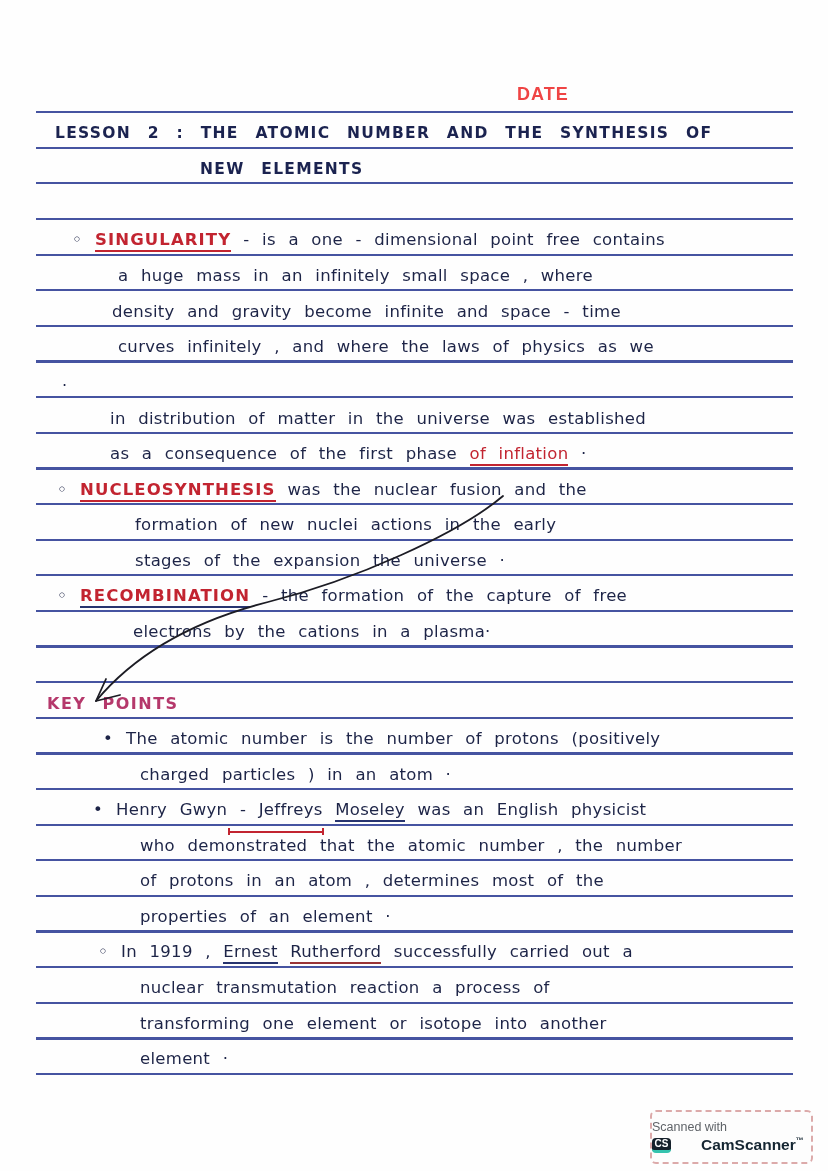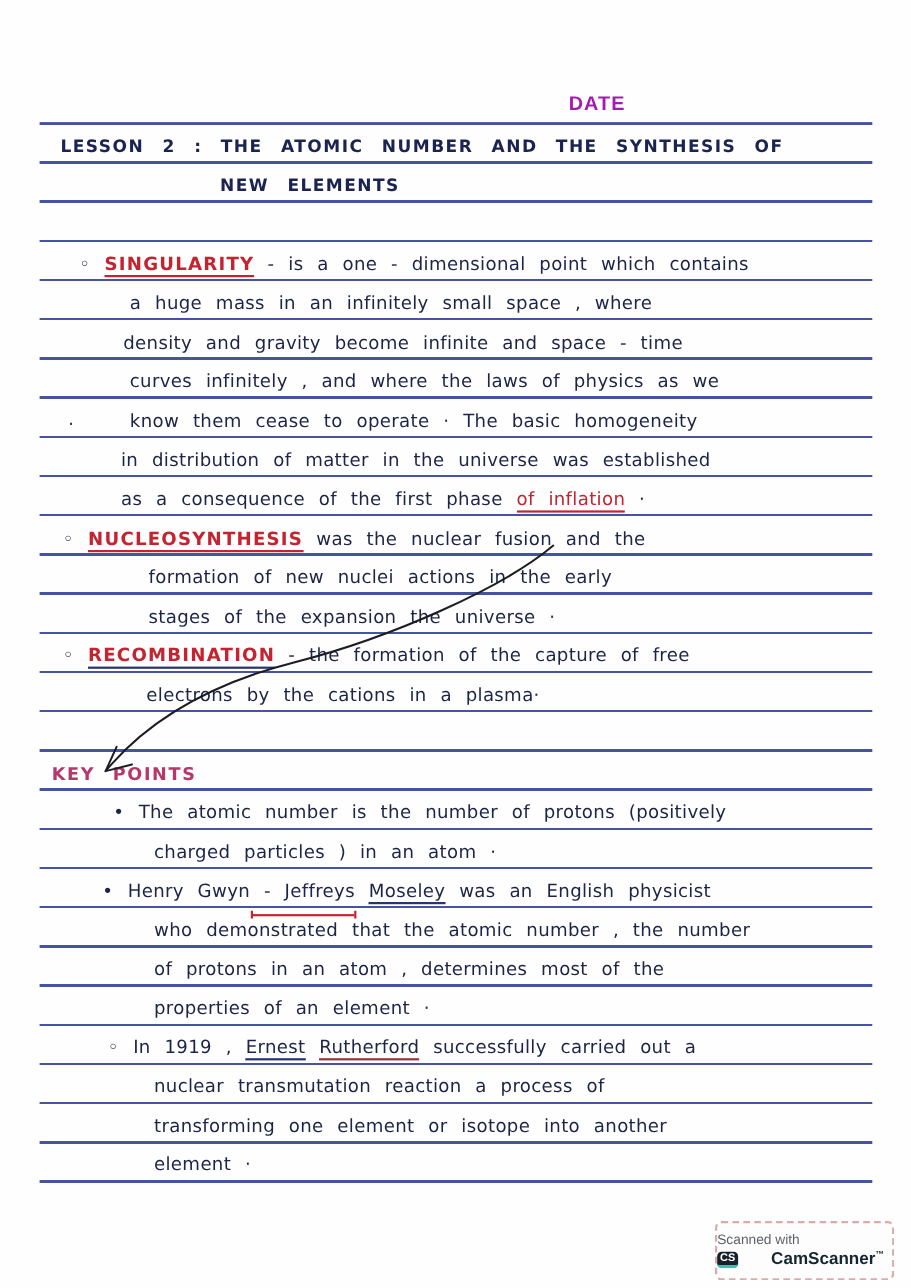--- a/index.html
+++ b/index.html
@@ -16,21 +16,21 @@
     position:absolute; left:36px; top:111px; width:757px; height:967px;
     background:repeating-linear-gradient(
       to bottom,
       rgba(44,60,148,0.88) 0px, rgba(44,60,148,0.88) 2.2px,
       transparent 2.2px, transparent 35.63px);
   }
   .date {
     position:absolute; left:517px; top:84px;
     font-family:"Liberation Sans", sans-serif;
     font-weight:bold; font-size:18px; letter-spacing:1px;
-    color:#a21caf;
+    color:#ef4444;
   }
   .row {
     position:absolute;
     white-space:nowrap;
     font-size:16.5px;
     color:#1d2447;
     letter-spacing:0.3px;
     word-spacing:7px;
     line-height:24px;
   }
@@ -95,33 +95,30 @@
   <div class="date">DATE</div>
 
   <div class="row title-row" style="left:55px; top:121px">
     <span>LESSON 2 : THE ATOMIC NUMBER AND THE SYNTHESIS OF</span>
   </div>
   <div class="row title-row" style="left:200px; top:157px">
     <span>NEW ELEMENTS</span>
   </div>
 
   <div class="row" style="left:72px; top:228px">
-    <span class="bullet">◦</span><span class="term red u-red">SINGULARITY</span><span>- is a one - dimensional point which contains</span>
+    <span class="bullet">◦</span><span class="term red u-red">SINGULARITY</span><span>- is a one - dimensional point free contains</span>
   </div>
   <div class="row" style="left:118px; top:264px">
     <span>a huge mass in an infinitely small space , where</span>
   </div>
   <div class="row" style="left:112px; top:300px">
     <span>density and gravity become infinite and space - time</span>
   </div>
   <div class="row" style="left:118px; top:335px">
     <span>curves infinitely , and where the laws of physics as we</span>
-  </div>
-  <div class="row" style="left:118px; top:371px">
-    <span>know them cease to operate · The basic homogeneity</span>
   </div>
   <div class="stray-dot">·</div>
   <div class="row" style="left:110px; top:407px">
     <span>in distribution of matter in the universe was established</span>
   </div>
   <div class="row" style="left:110px; top:442px">
     <span>as a consequence of the first phase</span>
     <span class="red u-red">of inflation</span>
     <span>·</span>
   </div>

